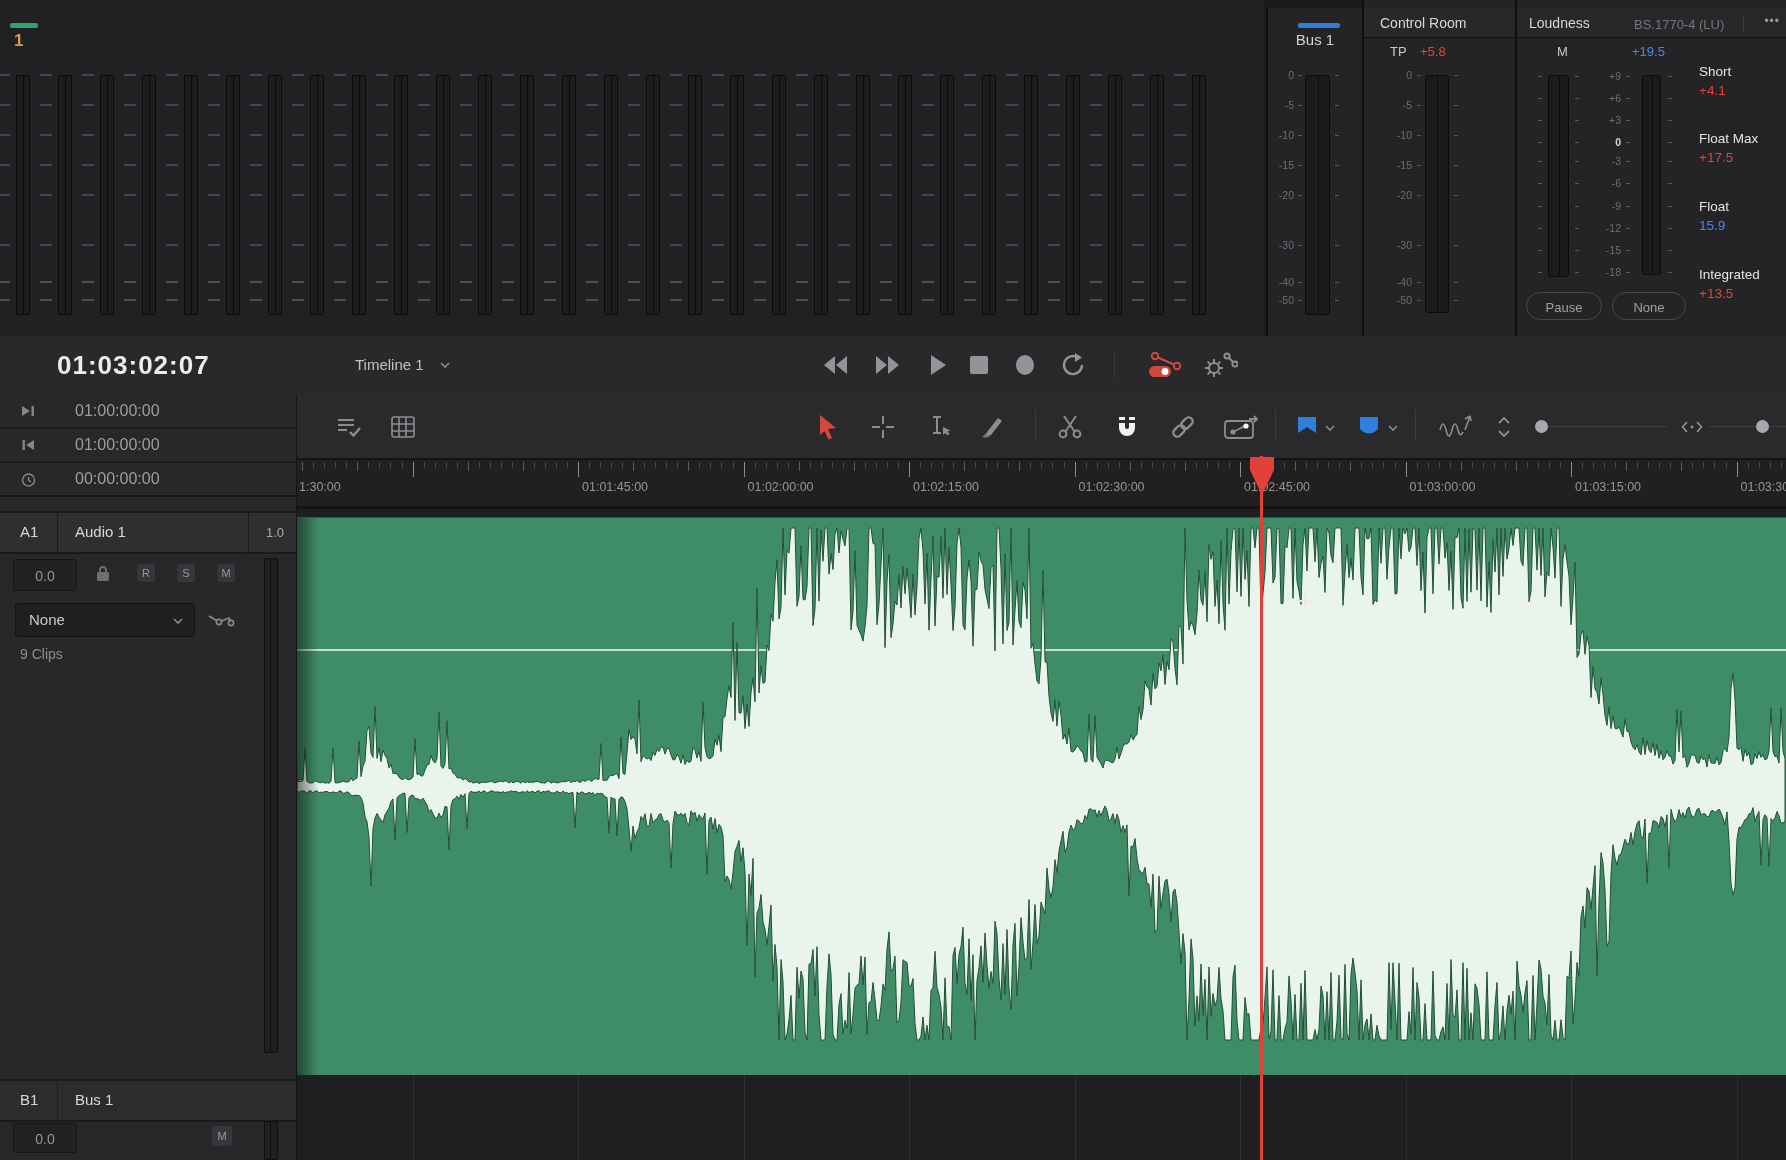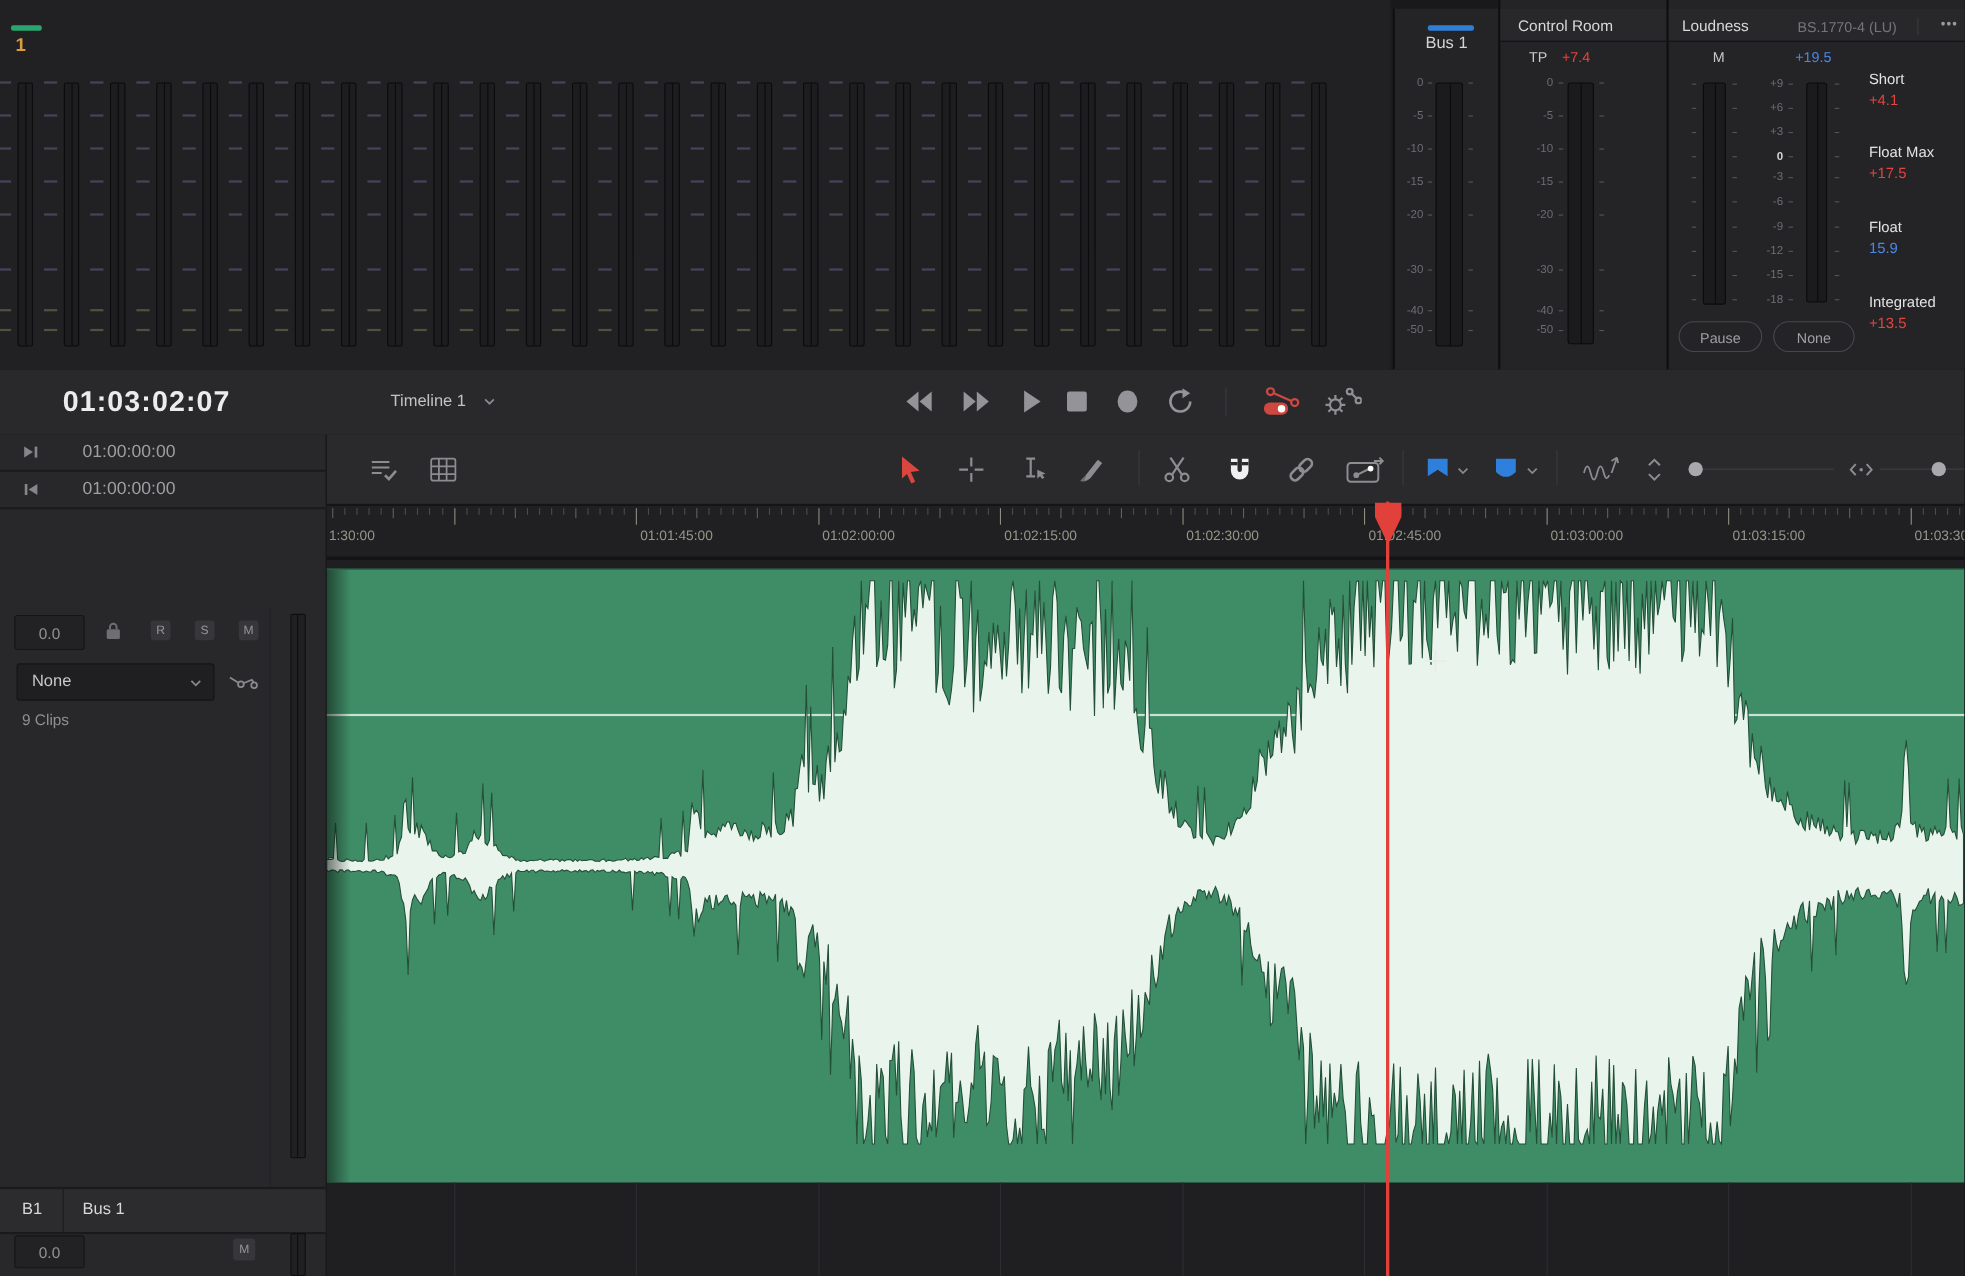--- a/index.html
+++ b/index.html
@@ -390,21 +390,21 @@
       <div class="scale-dash" style="left:30px;top:292px"></div>
       <div class="scale-dash" style="left:67px;top:292px"></div>
       <div class="v-meter" style="left:37px;top:67px;width:25px;height:240px"></div>
     </div>
 
   <div class="abs" id="cr-panel">
     <div class="panel-header">
       <span class="panel-title" style="left:16px">Control Room</span>
     </div>
     <span class="abs mono-label" style="left:26px;top:44px">TP</span>
-    <span class="abs mono-label val-red" style="left:56px;top:44px">+7.4</span>
+    <span class="abs mono-label val-red" style="left:56px;top:44px">+5.8</span>
   <div class="scale-num" style="left:14px;top:75px;width:34px;">0</div>
       <div class="scale-dash" style="left:53px;top:75px"></div>
       <div class="scale-dash" style="left:90px;top:75px"></div>
       <div class="scale-num" style="left:14px;top:105px;width:34px;">-5</div>
       <div class="scale-dash" style="left:53px;top:105px"></div>
       <div class="scale-dash" style="left:90px;top:105px"></div>
       <div class="scale-num" style="left:14px;top:135px;width:34px;">-10</div>
       <div class="scale-dash" style="left:53px;top:135px"></div>
       <div class="scale-dash" style="left:90px;top:135px"></div>
       <div class="scale-num" style="left:14px;top:165px;width:34px;">-15</div>
@@ -670,21 +670,35 @@
       </svg>
     <span class="sb-tc">01:00:00:00</span>
   </div>
   <div class="sb-row" style="top:34px">
     <svg class="sb-ic" width="15" height="14" viewBox="0 0 15 14">
         <rect x="1.5" y="2" width="2.4" height="10" fill="currentColor"></rect>
         <path d="M13 2 L5 7 L13 12 Z" fill="currentColor"></path>
       </svg>
     <span class="sb-tc">01:00:00:00</span>
   </div>
-
+  <div class="sb-row" style="top:68px;border-bottom-color:#151517">
+    <svg class="sb-ic" width="15" height="15" viewBox="0 0 15 15">
+        <circle cx="7.5" cy="8" r="6" stroke="currentColor" stroke-width="1.4" fill="none"></circle>
+        <path d="M7.5 5 v3.2 l2.4 1.6" stroke="currentColor" stroke-width="1.4" fill="none"></path>
+      </svg>
+    <span class="sb-tc">00:00:00:00</span>
+  </div>
+
+  <div class="trk-title" style="top:116px">
+    <span class="trk-id">A1</span>
+    <div class="cell-div" style="left:57px"></div>
+    <span class="trk-name">Audio 1</span>
+    <div class="cell-div" style="left:248px"></div>
+    <span class="trk-id" style="left:266px;font-size:13px;color:#aaaaad;top:12px">1.0</span>
+  </div>
   <div class="gain-box" style="top:164px">0.0</div>
   <svg class="abs" style="left:95px;top:169px;color:#6f6f73" width="16" height="18" viewBox="0 0 16 18">
       <rect x="2" y="8" width="12" height="9" rx="1.5" fill="currentColor"></rect>
       <path d="M5 8 V6 a3 3 0 0 1 6 0 v2" stroke="currentColor" stroke-width="1.8" fill="none"></path>
     </svg>
   <div class="sq-btn" style="left:137px;top:169px">R</div>
   <div class="sq-btn" style="left:177px;top:169px">S</div>
   <div class="sq-btn" style="left:217px;top:169px">M</div>
   <div class="abs" id="none-dd">
     <span>None</span>

